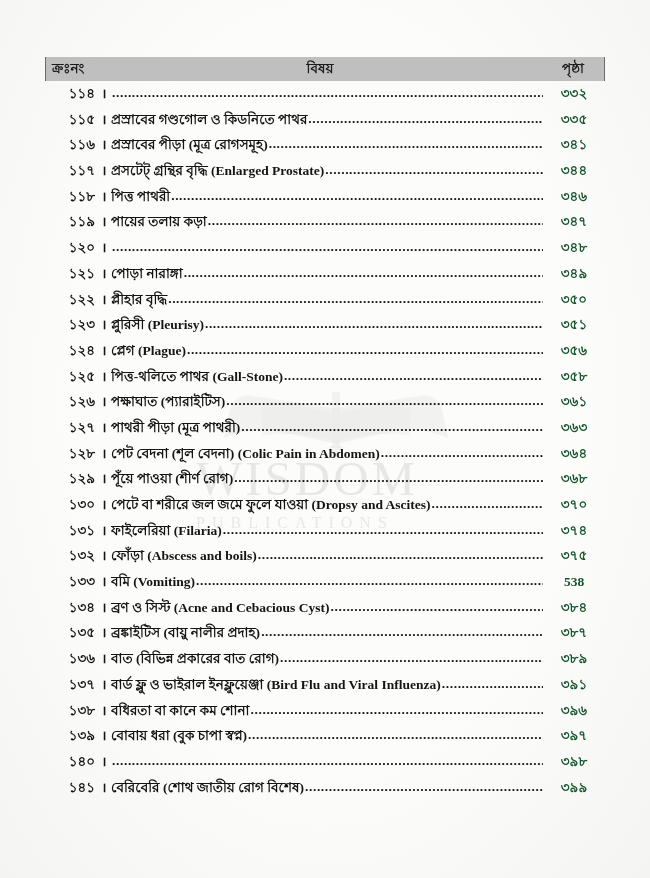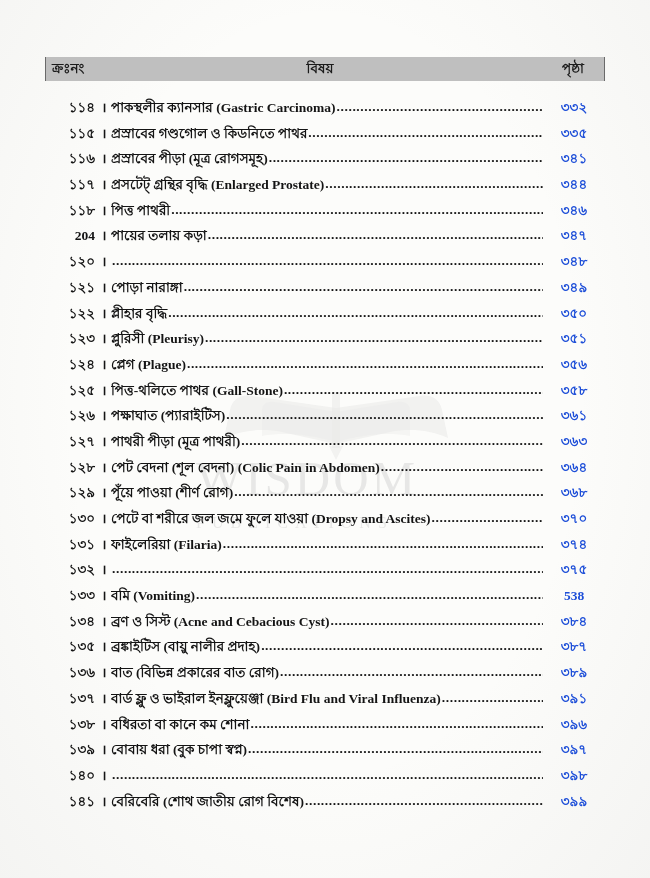--- a/index.html
+++ b/index.html
@@ -95,21 +95,21 @@
     text-align: center;
     box-sizing: border-box;
   }
   .toc-head span.htxt {
     font-family: "Liberation Serif", "DejaVu Serif", serif;
     font-size: 13.5px;
     font-weight: bold;
     color: #1b1b1b;
   }
 
-  .rows { padding-top: 16px; }
+  .rows { padding-top: 2px; }
 
   .toc-row {
     display: flex;
     align-items: baseline;
     height: 25.7px;
   }
   .c-sl {
     width: 52px;
     flex: 0 0 52px;
     text-align: right;
@@ -154,21 +154,21 @@
     position: relative;
     top: -1px;
   }
   .c-page {
     width: 62px;
     flex: 0 0 62px;
     text-align: center;
     box-sizing: border-box;
     font-size: 13.5px;
     font-weight: bold;
-    color: #1d4ed8;
+    color: #14532d;
     white-space: nowrap;
   }
 </style>
 </head>
 <body>
 
 <div id="page">
 
   <div id="watermark">
     <svg class="wm-book" width="280" height="74" viewBox="0 0 280 74">
@@ -197,21 +197,20 @@
       <div class="h-page">
         <span class="htxt">পৃষ্ঠা</span>
       </div>
     </div>
 
     <div class="rows" id="rows">
         <div class="toc-row">
           <div class="c-sl">১১৪</div>
           <div class="c-danda">।</div>
           <div class="c-subject">
-            <span class="subject-text">পাকস্থলীর ক্যানসার (Gastric Carcinoma)</span>
             <span class="leader">.......................................................................................................................................................................................................</span>
           </div>
           <div class="c-page">৩৩২</div>
         </div>
         <div class="toc-row">
           <div class="c-sl">১১৫</div>
           <div class="c-danda">।</div>
           <div class="c-subject">
             <span class="subject-text">প্রস্রাবের গণ্ডগোল ও কিডনিতে পাথর</span>
             <span class="leader">.......................................................................................................................................................................................................</span>
@@ -239,21 +238,21 @@
         <div class="toc-row">
           <div class="c-sl">১১৮</div>
           <div class="c-danda">।</div>
           <div class="c-subject">
             <span class="subject-text">পিত্ত পাথরী</span>
             <span class="leader">.......................................................................................................................................................................................................</span>
           </div>
           <div class="c-page">৩৪৬</div>
         </div>
         <div class="toc-row">
-          <div class="c-sl">204</div>
+          <div class="c-sl">১১৯</div>
           <div class="c-danda">।</div>
           <div class="c-subject">
             <span class="subject-text">পায়ের তলায় কড়া</span>
             <span class="leader">.......................................................................................................................................................................................................</span>
           </div>
           <div class="c-page">৩৪৭</div>
         </div>
         <div class="toc-row">
           <div class="c-sl">১২০</div>
           <div class="c-danda">।</div>
@@ -358,20 +357,21 @@
           <div class="c-subject">
             <span class="subject-text">ফাইলেরিয়া (Filaria)</span>
             <span class="leader">.......................................................................................................................................................................................................</span>
           </div>
           <div class="c-page">৩৭৪</div>
         </div>
         <div class="toc-row">
           <div class="c-sl">১৩২</div>
           <div class="c-danda">।</div>
           <div class="c-subject">
+            <span class="subject-text">ফোঁড়া (Abscess and boils)</span>
             <span class="leader">.......................................................................................................................................................................................................</span>
           </div>
           <div class="c-page">৩৭৫</div>
         </div>
         <div class="toc-row">
           <div class="c-sl">১৩৩</div>
           <div class="c-danda">।</div>
           <div class="c-subject">
             <span class="subject-text">বমি (Vomiting)</span>
             <span class="leader">.......................................................................................................................................................................................................</span>

